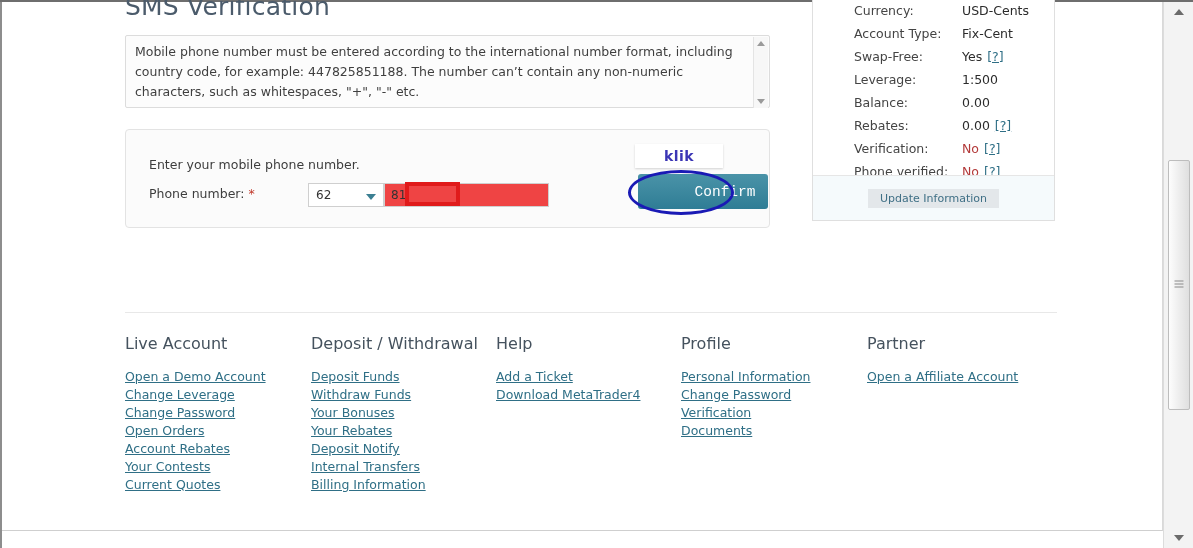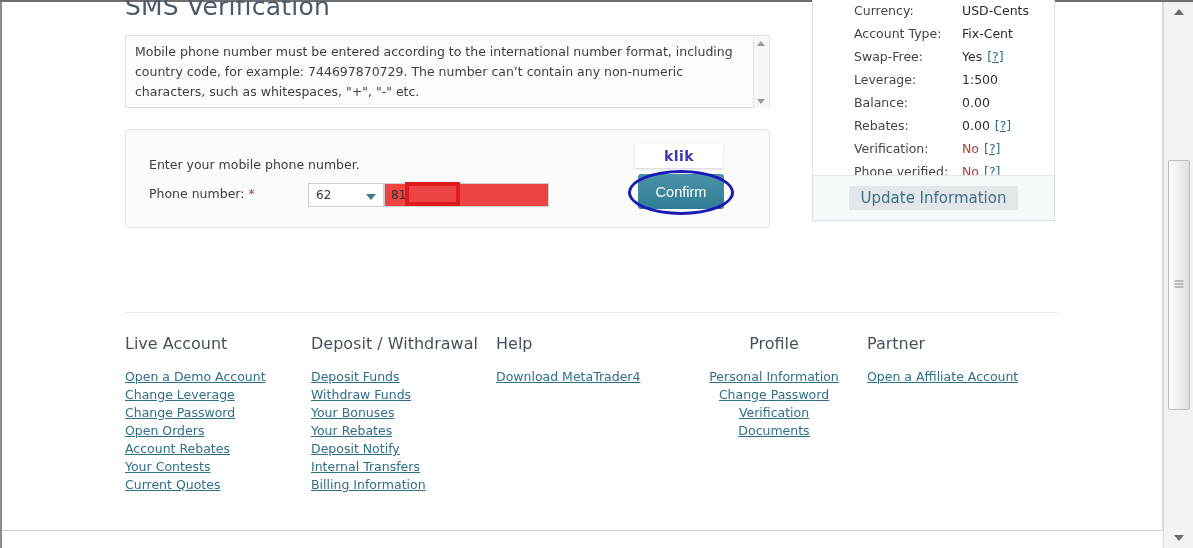--- a/index.html
+++ b/index.html
@@ -185,24 +185,24 @@
     letter-spacing: 0.4px;
   }
   .confirm-btn {
     position: absolute; left: 636px; top: 172px;
     width: 86px; height: 35px;
     background: linear-gradient(to bottom,#4a93a8,#2f7d95);
     border: none;
     border-radius: 3px;
     color: #ffffff;
     font-size: 14.5px;
-    font-family: Liberation Sans, sans-serif;
+    font-family: Liberation Mono, monospace;
     cursor: pointer;
     z-index: 30;
-    display: flex; align-items: center; justify-content: center;
+    display: flex; align-items: center; justify-content: center; padding-left: 44px;
   }
   .annot-ellipse {
     position: absolute; left: 626px; top: 168px;
     width: 106px; height: 45px;
     border: 3px solid #1a1ab5;
     border-radius: 50%;
     box-sizing: border-box;
     z-index: 36;
     pointer-events: none;
   }
@@ -237,21 +237,21 @@
     height: 1px; background: #e6e6e6;
   }
   .acct-footer {
     position: absolute; left: 0; right: 0; top: 187px; bottom: 0;
     background: #f5fafc;
     display: flex; align-items: center; justify-content: center;
   }
   .update-btn {
     background: #e3e7ea;
     color: #3f6f85;
-    font-size: 15px;
+    font-size: 11px;
     padding: 3px 12px;
     border: none;
     cursor: pointer;
     font-family: "DejaVu Sans", sans-serif;
   }
 
   
   .footer-divider {
     position: absolute; left: 123px; top: 310px;
     width: 932px; height: 1px;
@@ -261,21 +261,21 @@
   
   .footer-cols {
     position: absolute; left: 123px; top: 332px;
     width: 935px;
     display: flex;
   }
   .f-col { }
   .f-col.c0 { width: 186px; }
   .f-col.c1 { width: 185px; }
   .f-col.c2 { width: 185px; }
-  .f-col.c3 { width: 186px; text-align: center; }
+  .f-col.c3 { width: 186px; }
   .f-col.c4 { width: 190px; }
   .f-head {
     font-size: 16px;
     color: #45525e;
     margin-bottom: 15px;
     font-weight: 400;
   }
   .f-link {
     display: block;
     font-size: 12.5px;
@@ -292,21 +292,21 @@
 <div id="viewport">
 
   <div class="frame-top"></div>
   <div class="frame-left"></div>
 
   <div class="page-canvas">
 
     <div class="page-title">SMS Verification</div>
 
     <div class="notice-box">
-      <div class="notice-text">Mobile phone number must be entered according to the international number format, including country code, for example: 744697870729. The number can’t contain any non-numeric characters, such as whitespaces, "+", "-" etc.</div>
+      <div class="notice-text">Mobile phone number must be entered according to the international number format, including country code, for example: 447825851188. The number can’t contain any non-numeric characters, such as whitespaces, "+", "-" etc.</div>
       <div class="notice-scroll">
         <div class="ntri up"></div>
         <div class="ntri down"></div>
       </div>
     </div>
 
     <div class="form-panel">
       <div class="form-hint">Enter your mobile phone number.</div>
       <div class="field-label">
         <span>Phone number:</span>
@@ -400,20 +400,21 @@
         <span class="f-link">Withdraw Funds</span>
         <span class="f-link">Your Bonuses</span>
         <span class="f-link">Your Rebates</span>
         <span class="f-link">Deposit Notify</span>
         <span class="f-link">Internal Transfers</span>
         <span class="f-link">Billing Information</span>
       </div>
 
       <div class="f-col c2">
         <div class="f-head">Help</div>
+        <span class="f-link">Add a Ticket</span>
         <span class="f-link">Download MetaTrader4</span>
       </div>
 
       <div class="f-col c3">
         <div class="f-head">Profile</div>
         <span class="f-link">Personal Information</span>
         <span class="f-link">Change Password</span>
         <span class="f-link">Verification</span>
         <span class="f-link">Documents</span>
       </div>

